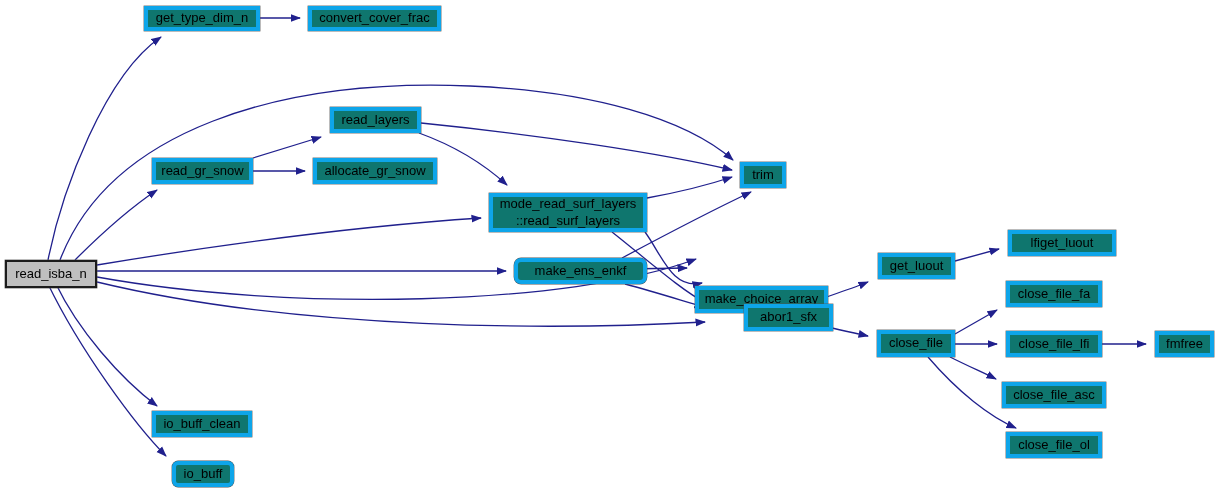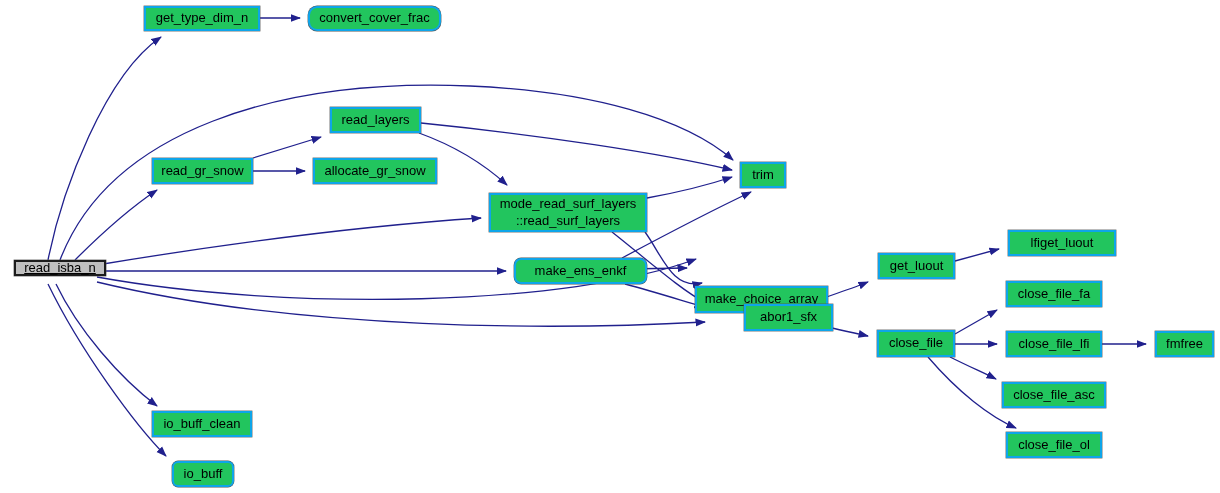--- a/index.html
+++ b/index.html
@@ -12,22 +12,22 @@
     overflow: hidden;
   }
   #edges-layer {
     position: absolute;
     left: 0; top: 0;
     width: 1220px; height: 493px;
   }
   .node {
     position: absolute;
     box-sizing: border-box;
-    background: #22c55e;
-    border: 2px solid #0ea5e9;
+    background: #0f766e;
+    border: 4px solid #0ea5e9;
     color: #000000;
     font-size: 13px;
     line-height: 1.25;
     display: flex;
     flex-direction: column;
     align-items: center;
     justify-content: center;
     text-align: center;
     white-space: nowrap;
     cursor: pointer;
@@ -75,27 +75,27 @@
         <path d="M 802,321 C 826,327 850,332 868,336" class="edge" stroke="#20208d" marker-end="url(#arrowhead)"></path>
         <path d="M 955,261 L 999,249" class="edge" stroke="#20208d" marker-end="url(#arrowhead)"></path>
         <path d="M 955,334 L 997,310" class="edge" stroke="#20208d" marker-end="url(#arrowhead)"></path>
         <path d="M 955,344 L 997,344" class="edge" stroke="#20208d" marker-end="url(#arrowhead)"></path>
         <path d="M 950,357 C 968,366 984,373 996,379" class="edge" stroke="#20208d" marker-end="url(#arrowhead)"></path>
         <path d="M 928,357 C 958,392 990,417 1016,428" class="edge" stroke="#20208d" marker-end="url(#arrowhead)"></path>
         <path d="M 1102,344 L 1146,344" class="edge" stroke="#20208d" marker-end="url(#arrowhead)"></path>
       </g>
   </svg>
   <div id="nodes-layer">
-      <div class="node highlighted" style="left: 14px; top: 260px; width: 92px; height: 16px; text-decoration: underline;">
+      <div class="node highlighted" style="left: 5px; top: 260px; width: 92px; height: 28px;">
         <span>read_isba_n</span>
       </div>
       <div class="node" style="left: 144px; top: 6px; width: 116px; height: 25px;">
         <span>get_type_dim_n</span>
       </div>
-      <div class="node" style="left: 308px; top: 6px; width: 133px; height: 25px; border-radius: 9px;">
+      <div class="node" style="left: 308px; top: 6px; width: 133px; height: 25px;">
         <span>convert_cover_frac</span>
       </div>
       <div class="node" style="left: 330px; top: 107px; width: 91px; height: 26px;">
         <span>read_layers</span>
       </div>
       <div class="node" style="left: 152px; top: 158px; width: 101px; height: 26px;">
         <span>read_gr_snow</span>
       </div>
       <div class="node" style="left: 313px; top: 158px; width: 124px; height: 26px;">
         <span>allocate_gr_snow</span>

